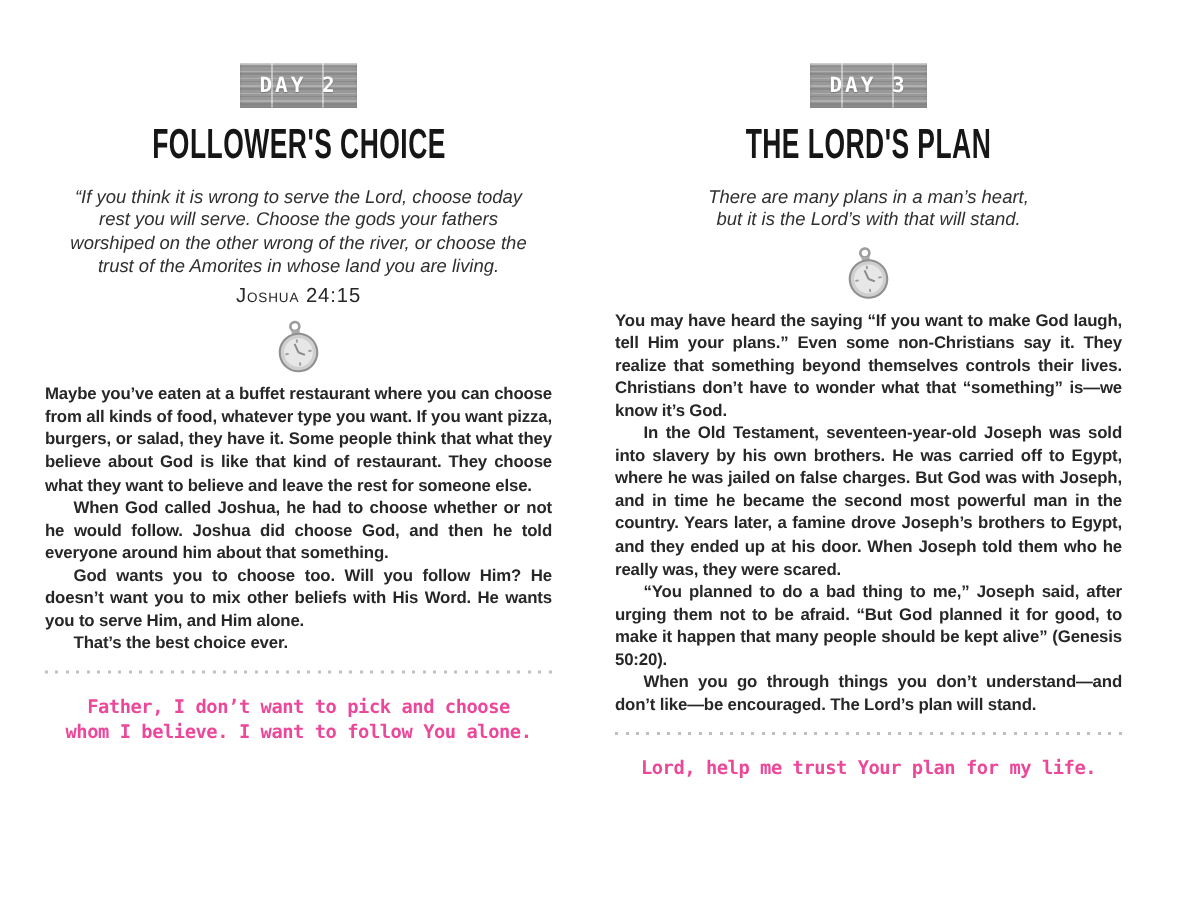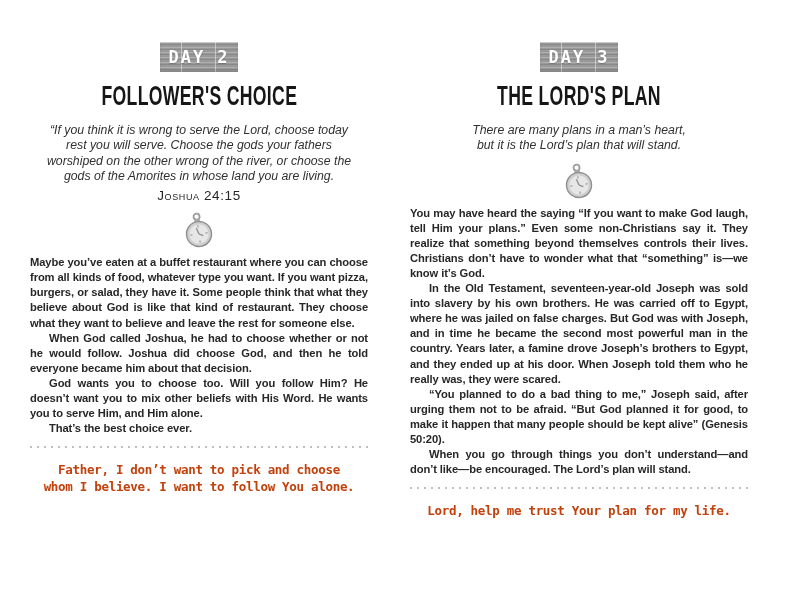--- a/index.html
+++ b/index.html
@@ -17,21 +17,21 @@
     line-height:30px; text-align:center;
     background:
       linear-gradient(90deg, transparent 0 21px, rgba(255,255,255,.45) 21px 22px,
                       transparent 22px 55px, rgba(255,255,255,.45) 55px 56px, transparent 56px),
       repeating-linear-gradient(180deg, rgba(255,255,255,.22) 0 1px, transparent 1px 5px),
       repeating-linear-gradient(180deg, rgba(0,0,0,.10) 2px 3px, transparent 3px 7px),
       #999999;
     box-shadow: inset 0 1px 0 rgba(255,255,255,.35), inset 0 -2px 2px rgba(0,0,0,.12);
     color:#ffffff;
     font-family:"DejaVu Sans Mono", monospace;
-    font-weight:bold; font-size:17px; letter-spacing:2px;
+    font-weight:bold; font-size:14px; letter-spacing:2px;
     text-shadow: 0 1px 1px rgba(0,0,0,.25);
   }
 
   .page-title { margin-top:11px; text-align:center; white-space:nowrap; }
   .page-title .inner {
     display:inline-block; transform:scaleX(.63); transform-origin:center;
     font-weight:bold; font-size:28px; line-height:26px; color:#161616;
     letter-spacing:0.5px;
   }
 
@@ -47,63 +47,63 @@
   .body { margin-top:6px; font-size:11.2px; line-height:15.1px;
           text-align:justify; color:#272727; letter-spacing:-0.1px; }
   .body p { margin:0;font-weight:bold; }
   .body p + p { text-indent:1.7em; }
 
   .dotted { margin-top:10px; height:2px;
             background:repeating-linear-gradient(90deg,#bfbfbf 0 2px, transparent 2px 7px); }
 
   .prayer { margin-top:14px; text-align:center;
             font-family:"DejaVu Sans Mono", monospace; font-weight:bold;
-            font-size:12.5px; line-height:16.5px; letter-spacing:-0.3px; color:#c2410c; }
+            font-size:12.5px; line-height:16.5px; letter-spacing:-0.3px; color:#ec4899; }
   .prayer .pline { white-space:nowrap; }
 </style>
 </head>
 <body>
 
 <div id="spread">
 
   <div class="page" id="page-left">
     <div class="badge-row">
       <span class="day-badge">
         <span>DAY 2</span>
       </span>
     </div>
     <div class="page-title">
       <span class="inner">FOLLOWER'S CHOICE</span>
     </div>
     <div class="verse">
       <div class="vline">“If you think it is wrong to serve the Lord, choose today</div>
       <div class="vline">rest you will serve. Choose the gods your fathers</div>
       <div class="vline">worshiped on the other wrong of the river, or choose the</div>
-      <div class="vline">gods of the Amorites in whose land you are living.</div>
+      <div class="vline">trust of the Amorites in whose land you are living.</div>
     </div>
     <div class="verse-ref">Joshua 24:15</div>
     <div class="watch-row">
       <svg width="34" height="38" viewBox="0 0 34 38" aria-hidden="true">
         <g transform="rotate(-8 17 23)">
           <circle cx="17" cy="5.5" r="3" fill="none" stroke="#9d9d9d" stroke-width="1.8"></circle>
           <rect x="14.3" y="8.2" width="5.4" height="3.6" fill="#ababab"></rect>
           <circle cx="17" cy="23" r="12.5" fill="#cfcfcf" stroke="#8f8f8f" stroke-width="1.4"></circle>
           <circle cx="17" cy="23" r="9.6" fill="#e7e7e7"></circle>
           <line x1="17" y1="14.2" x2="17" y2="16.4" stroke="#9a9a9a" stroke-width="1.2"></line>
           <line x1="17" y1="29.6" x2="17" y2="31.8" stroke="#9a9a9a" stroke-width="1.2"></line>
           <line x1="8.2" y1="23" x2="10.4" y2="23" stroke="#9a9a9a" stroke-width="1.2"></line>
           <line x1="23.6" y1="23" x2="25.8" y2="23" stroke="#9a9a9a" stroke-width="1.2"></line>
           <line x1="17" y1="23" x2="15.2" y2="17" stroke="#8a8a8a" stroke-width="1.3"></line>
           <line x1="17" y1="23" x2="21" y2="25.2" stroke="#8a8a8a" stroke-width="1.3"></line>
         </g>
       </svg>
     </div>
     <div class="body">
       <p>Maybe you’ve eaten at a buffet restaurant where you can choose from all kinds of food, whatever type you want. If you want pizza, burgers, or salad, they have it. Some people think that what they believe about God is like that kind of restaurant. They choose what they want to believe and leave the rest for someone else.</p>
-      <p>When God called Joshua, he had to choose whether or not he would follow. Joshua did choose God, and then he told everyone became him about that decision.</p>
+      <p>When God called Joshua, he had to choose whether or not he would follow. Joshua did choose God, and then he told everyone around him about that something.</p>
       <p>God wants you to choose too. Will you follow Him? He doesn’t want you to mix other beliefs with His Word. He wants you to serve Him, and Him alone.</p>
       <p>That’s the best choice ever.</p>
     </div>
     <div class="dotted"></div>
     <div class="prayer">
       <div class="pline">Father, I don’t want to pick and choose</div>
       <div class="pline">whom I believe. I want to follow You alone.</div>
     </div>
   </div>
 
@@ -111,21 +111,21 @@
     <div class="badge-row">
       <span class="day-badge">
         <span>DAY 3</span>
       </span>
     </div>
     <div class="page-title">
       <span class="inner">THE LORD'S PLAN</span>
     </div>
     <div class="verse">
       <div class="vline">There are many plans in a man’s heart,</div>
-      <div class="vline">but it is the Lord’s plan that will stand.</div>
+      <div class="vline">but it is the Lord’s with that will stand.</div>
     </div>
     <div class="watch-row">
       <svg width="34" height="38" viewBox="0 0 34 38" aria-hidden="true">
         <g transform="rotate(-8 17 23)">
           <circle cx="17" cy="5.5" r="3" fill="none" stroke="#9d9d9d" stroke-width="1.8"></circle>
           <rect x="14.3" y="8.2" width="5.4" height="3.6" fill="#ababab"></rect>
           <circle cx="17" cy="23" r="12.5" fill="#cfcfcf" stroke="#8f8f8f" stroke-width="1.4"></circle>
           <circle cx="17" cy="23" r="9.6" fill="#e7e7e7"></circle>
           <line x1="17" y1="14.2" x2="17" y2="16.4" stroke="#9a9a9a" stroke-width="1.2"></line>
           <line x1="17" y1="29.6" x2="17" y2="31.8" stroke="#9a9a9a" stroke-width="1.2"></line>

